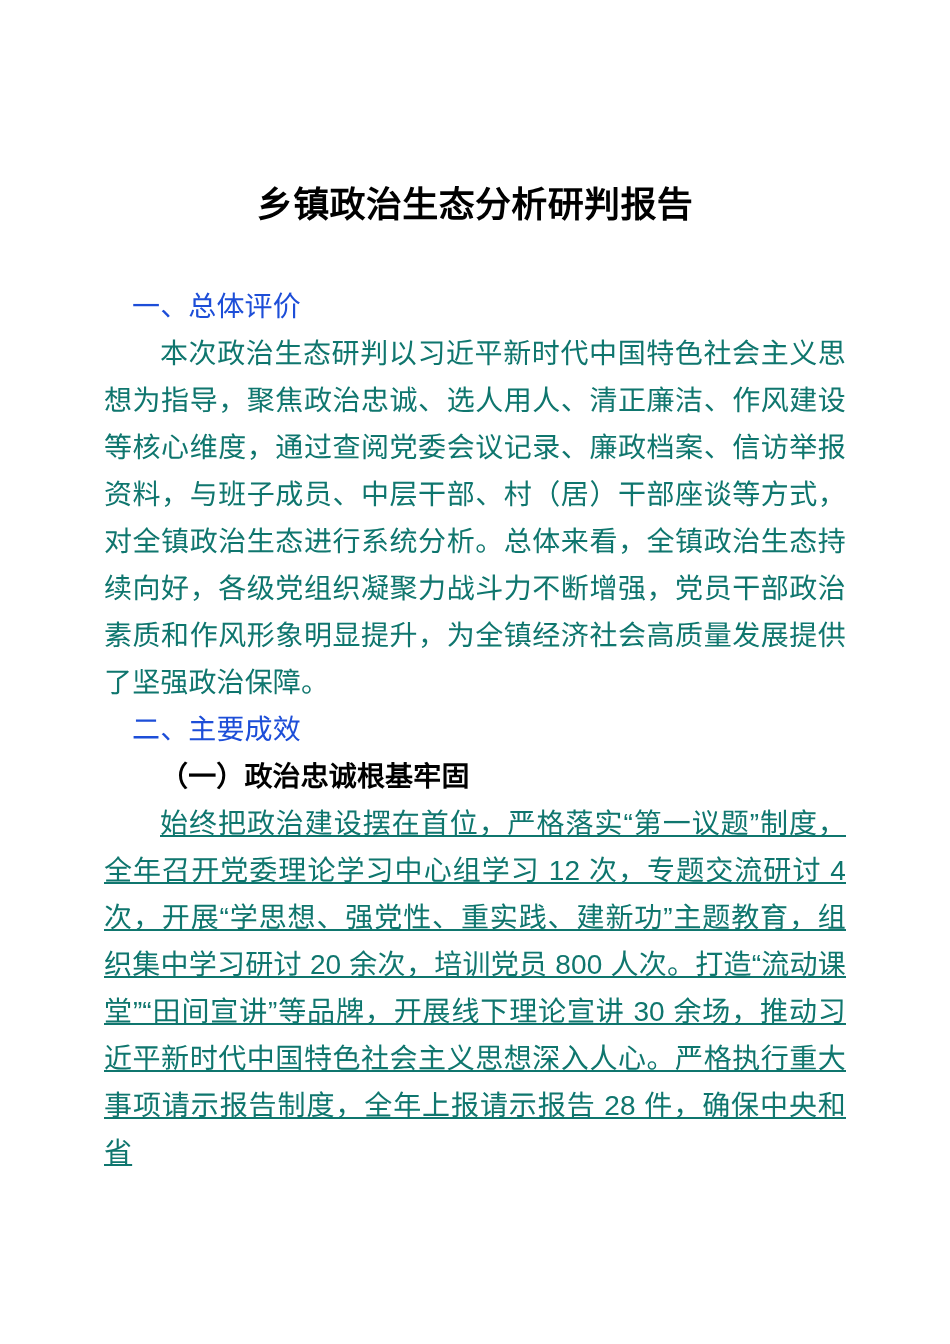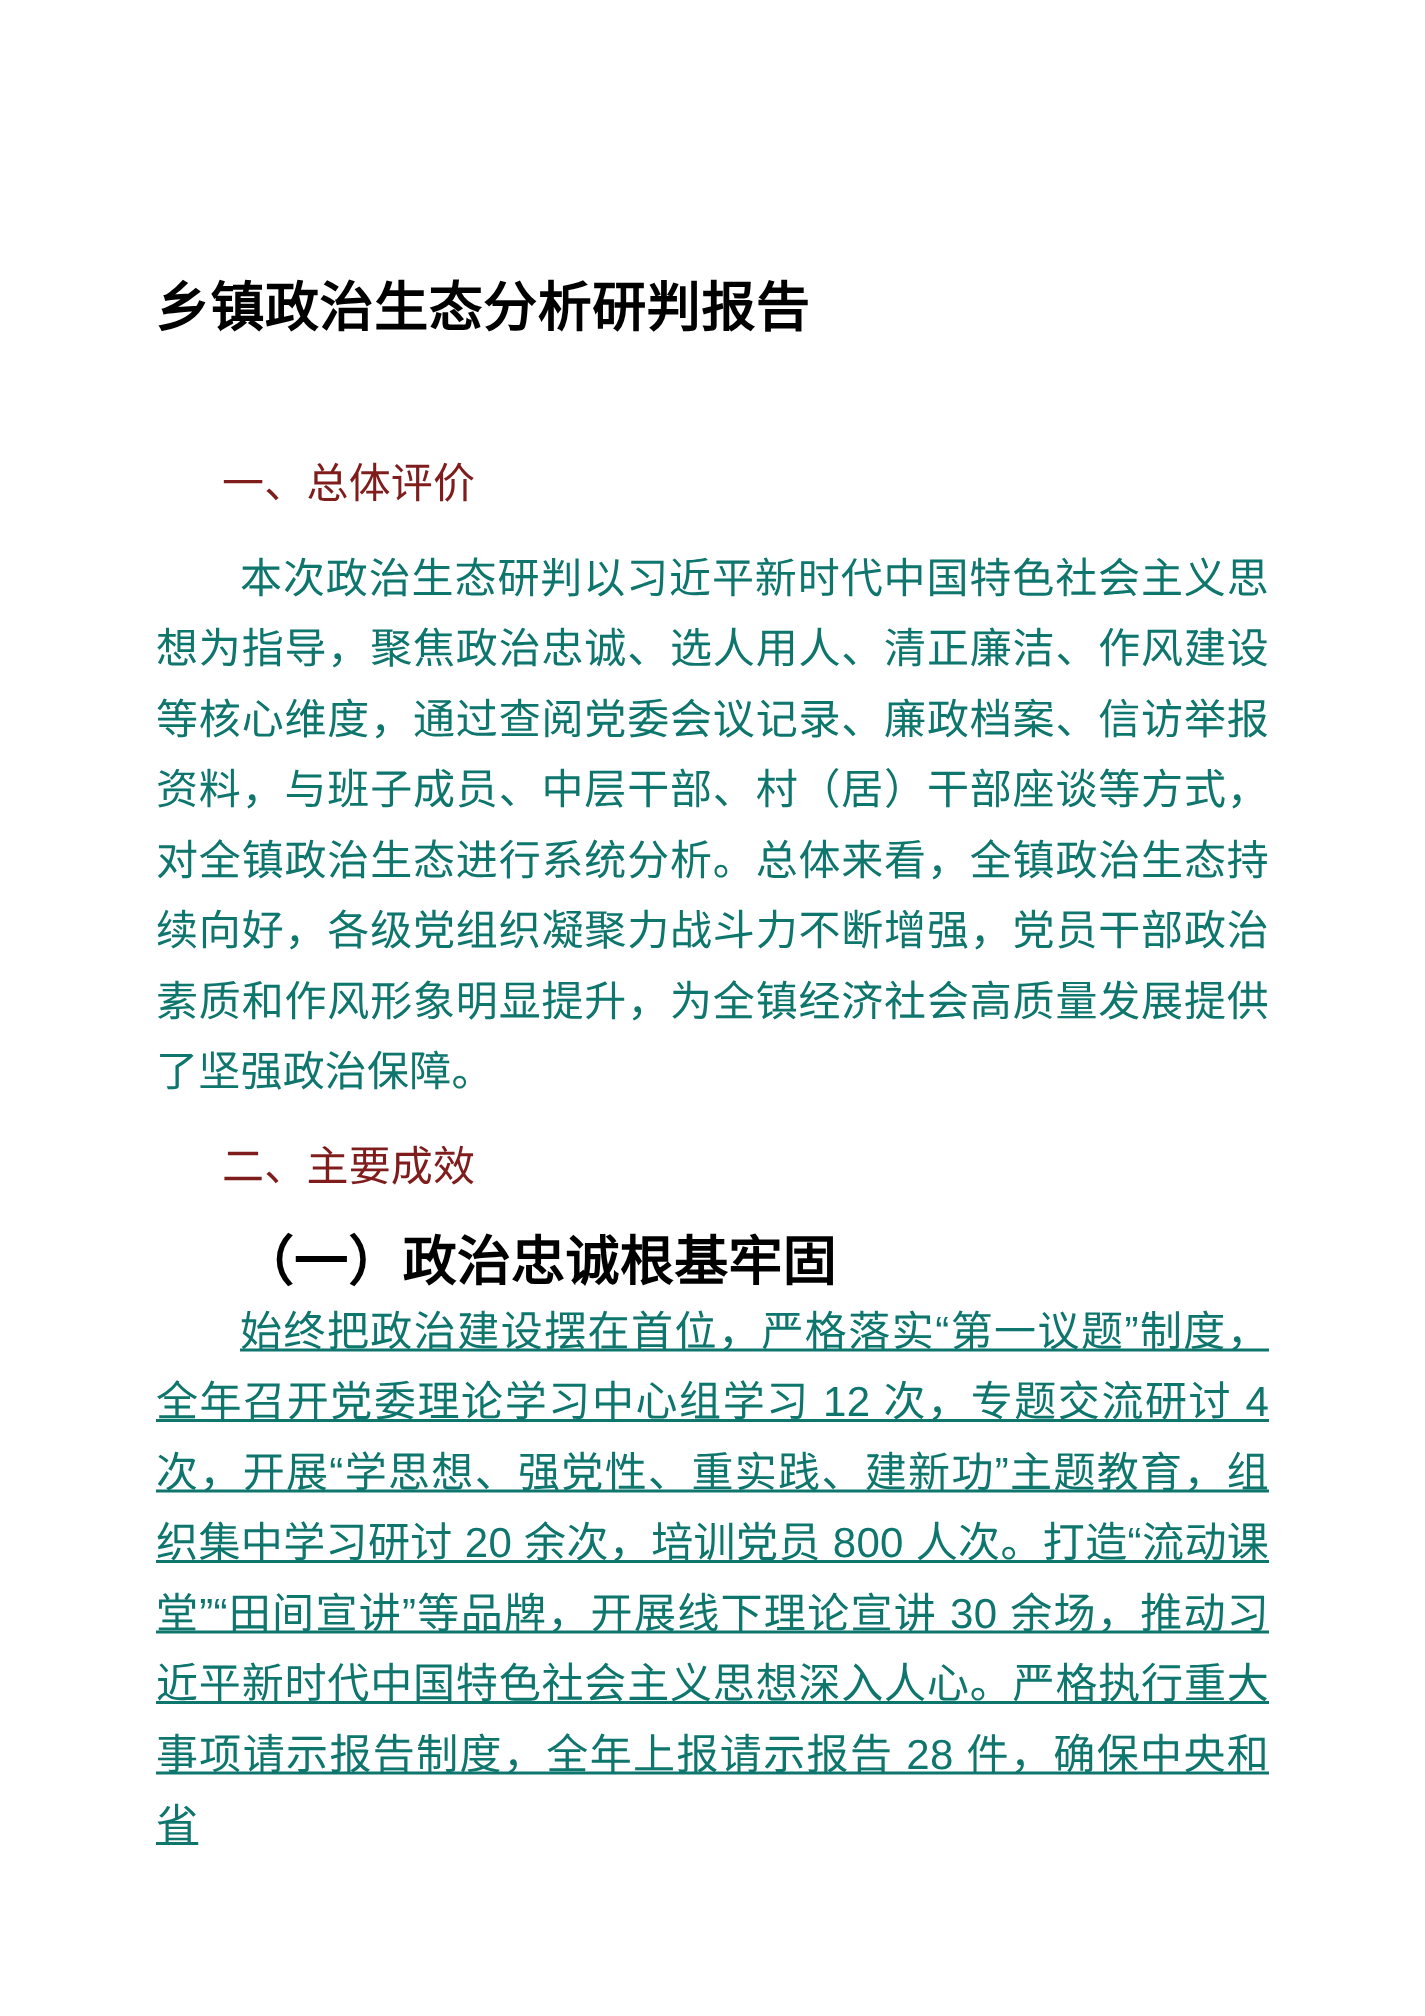--- a/index.html
+++ b/index.html
@@ -23,39 +23,40 @@
   .content {
     position: absolute;
     left: 104px;
     top: 0;
     width: 742px;
   }
 
   .doc-title {
     font-size: 36px;
     font-weight: 600;
+    text-align: center;
     letter-spacing: 0.01em;
     line-height: 1.4;
     margin: 0;
     padding-top: 180px;
     color: #000000;
   }
 
   .section-heading {
     font-size: 28px;
     font-weight: 400;
     line-height: 47px;
-    margin: 16px;
+    margin: 0;
     text-indent: 28px;
     letter-spacing: 0.005em;
-    color: #7f1d1d;
+    color: #1d4ed8;
   }
 
   .sub-heading {
-    font-size: 36px;
+    font-size: 28px;
     font-weight: 700;
     line-height: 47px;
     margin: 0;
     text-indent: 56px;
     letter-spacing: 0.005em;
     color: #000000;
   }
 
   .body-par {
     font-size: 28px;

